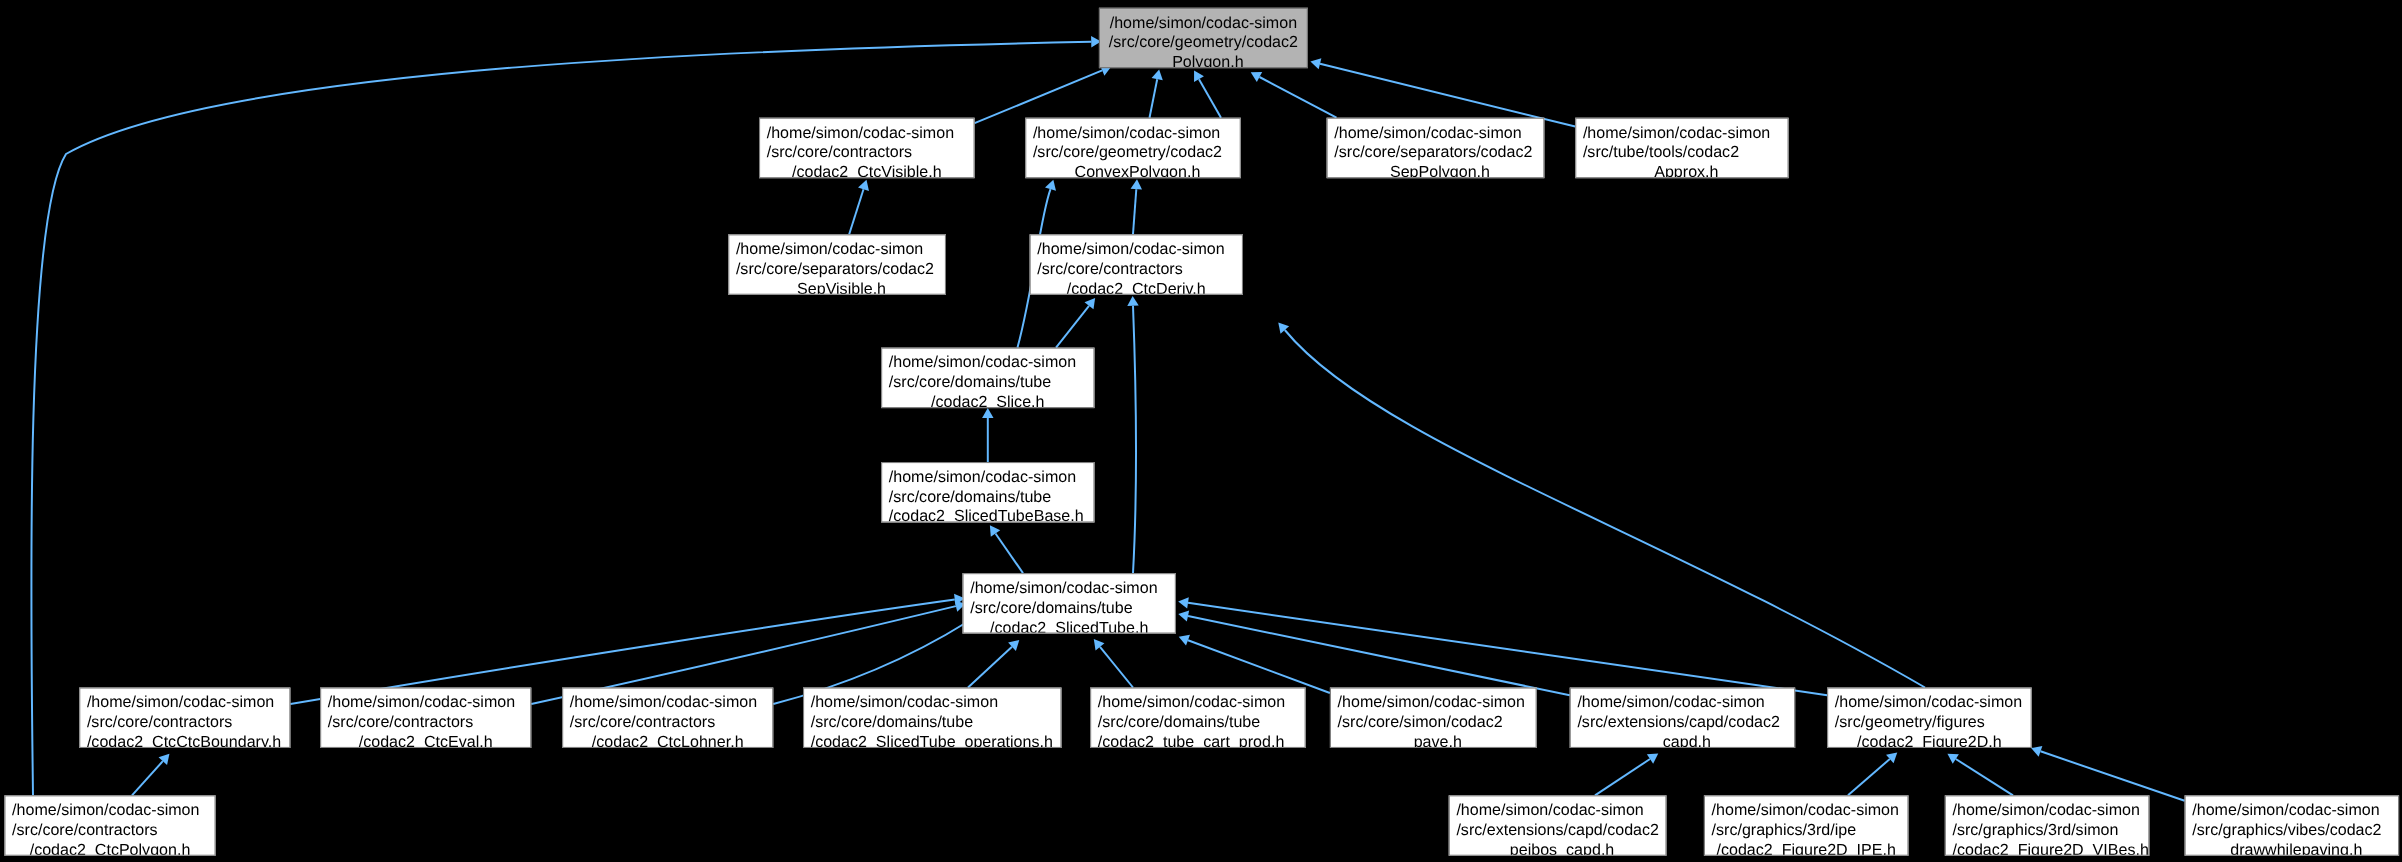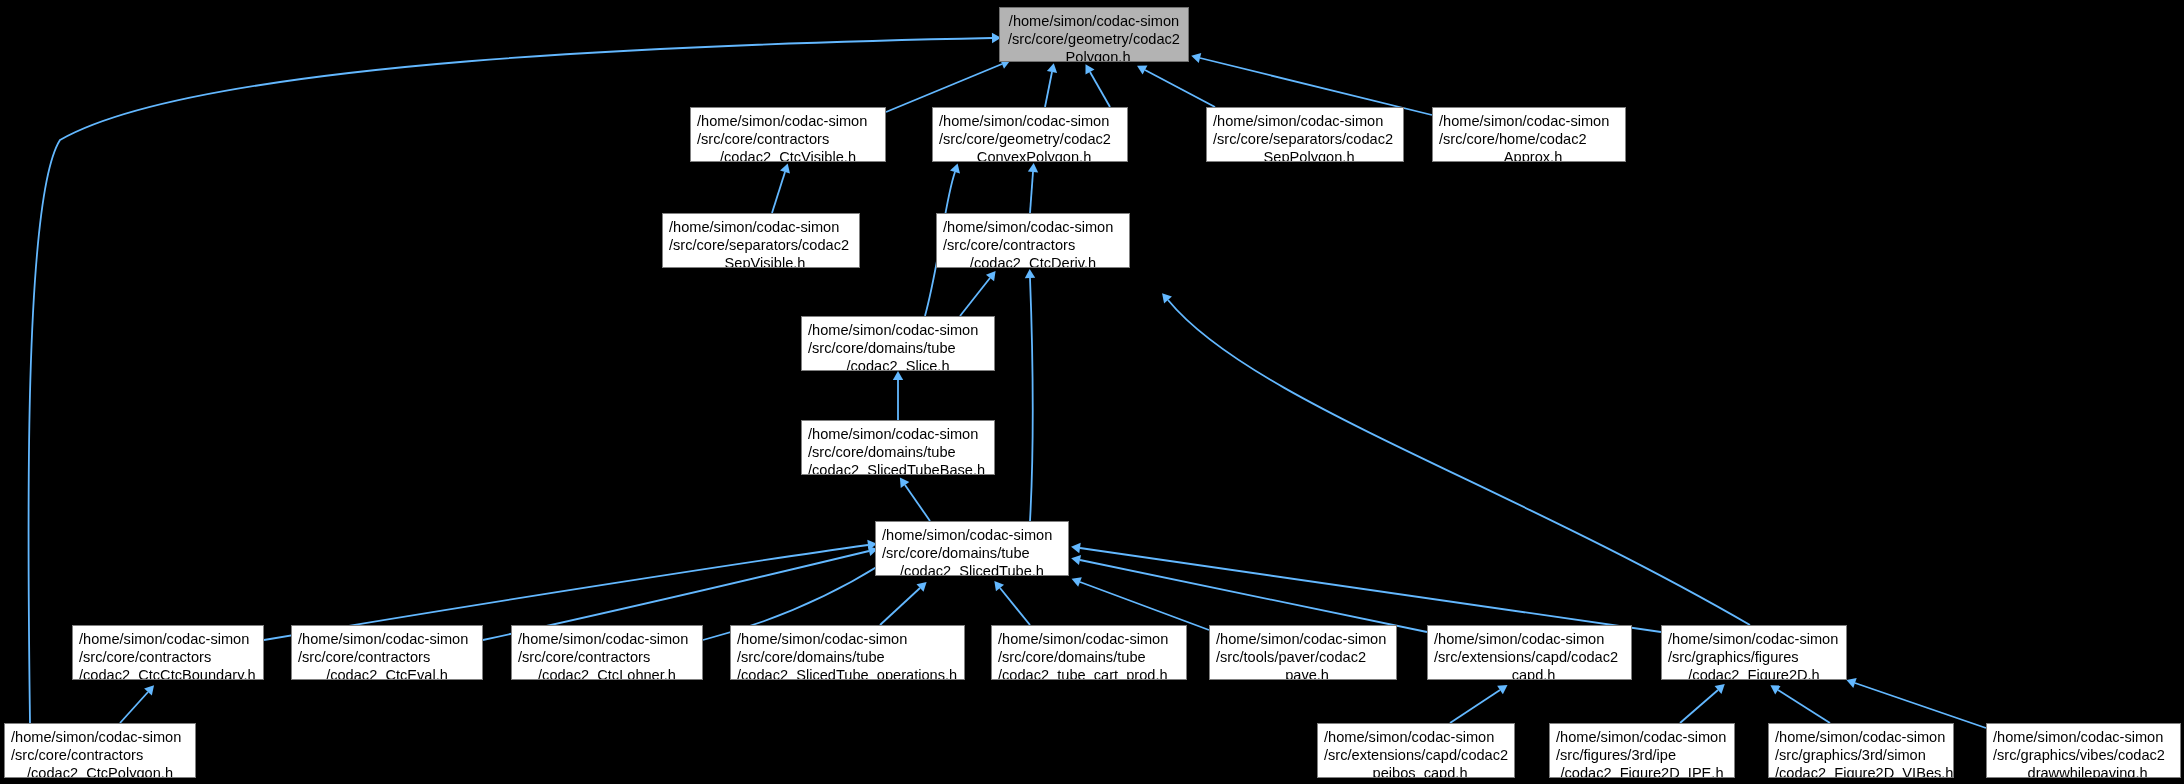--- a/index.html
+++ b/index.html
@@ -107,33 +107,33 @@
       <path d="M 1830,723 L 1778,690" stroke="#63b8ff" stroke-width="1.8" fill="none"></path>
       <polygon points="1770.4010264565247,685.1775938489627 1780.7862791094883,685.6094819526587 1775.2137208905117,694.3905180473413" fill="#63b8ff"></polygon>
       <path d="M 1986,728 L 1855,683" stroke="#63b8ff" stroke-width="1.8" fill="none"></path>
       <polygon points="1846.4881980833768,680.0760936861507 1856.6893680924463,678.0820700037287 1853.3106319075537,687.9179299962713" fill="#63b8ff"></polygon>
     </svg>
   <div id="nodes-layer">
       <div class="node root" style="left: 999px; top: 7px; width: 190px; height: 55px; background: rgb(179, 179, 179);"><span class="ln">/home/simon/codac-simon</span><span class="ln">/src/core/geometry/codac2</span><span class="ln">_Polygon.h</span></div>
       <div class="node" style="left: 690px; top: 107px; width: 196px; height: 55px;"><span class="ln l">/home/simon/codac-simon</span><span class="ln l">/src/core/contractors</span><span class="ln">/codac2_CtcVisible.h</span></div>
       <div class="node" style="left: 932px; top: 107px; width: 196px; height: 55px;"><span class="ln l">/home/simon/codac-simon</span><span class="ln l">/src/core/geometry/codac2</span><span class="ln">_ConvexPolygon.h</span></div>
       <div class="node" style="left: 1206px; top: 107px; width: 198px; height: 55px;"><span class="ln l">/home/simon/codac-simon</span><span class="ln l">/src/core/separators/codac2</span><span class="ln">_SepPolygon.h</span></div>
-      <div class="node" style="left: 1432px; top: 107px; width: 194px; height: 55px;"><span class="ln l">/home/simon/codac-simon</span><span class="ln l">/src/core/home/codac2</span><span class="ln">_Approx.h</span></div>
+      <div class="node" style="left: 1432px; top: 107px; width: 194px; height: 55px;"><span class="ln l">/home/simon/codac-simon</span><span class="ln l">/src/tube/tools/codac2</span><span class="ln">_Approx.h</span></div>
       <div class="node" style="left: 662px; top: 213px; width: 198px; height: 55px;"><span class="ln l">/home/simon/codac-simon</span><span class="ln l">/src/core/separators/codac2</span><span class="ln">_SepVisible.h</span></div>
       <div class="node" style="left: 936px; top: 213px; width: 194px; height: 55px;"><span class="ln l">/home/simon/codac-simon</span><span class="ln l">/src/core/contractors</span><span class="ln">/codac2_CtcDeriv.h</span></div>
       <div class="node" style="left: 801px; top: 316px; width: 194px; height: 55px;"><span class="ln l">/home/simon/codac-simon</span><span class="ln l">/src/core/domains/tube</span><span class="ln">/codac2_Slice.h</span></div>
       <div class="node" style="left: 801px; top: 420px; width: 194px; height: 55px;"><span class="ln l">/home/simon/codac-simon</span><span class="ln l">/src/core/domains/tube</span><span class="ln l">/codac2_SlicedTubeBase.h</span></div>
       <div class="node" style="left: 875px; top: 521px; width: 194px; height: 55px;"><span class="ln l">/home/simon/codac-simon</span><span class="ln l">/src/core/domains/tube</span><span class="ln">/codac2_SlicedTube.h</span></div>
       <div class="node" style="left: 72px; top: 625px; width: 192px; height: 55px;"><span class="ln l">/home/simon/codac-simon</span><span class="ln l">/src/core/contractors</span><span class="ln l">/codac2_CtcCtcBoundary.h</span></div>
       <div class="node" style="left: 291px; top: 625px; width: 192px; height: 55px;"><span class="ln l">/home/simon/codac-simon</span><span class="ln l">/src/core/contractors</span><span class="ln">/codac2_CtcEval.h</span></div>
       <div class="node" style="left: 511px; top: 625px; width: 192px; height: 55px;"><span class="ln l">/home/simon/codac-simon</span><span class="ln l">/src/core/contractors</span><span class="ln">/codac2_CtcLohner.h</span></div>
       <div class="node" style="left: 730px; top: 625px; width: 235px; height: 55px;"><span class="ln l">/home/simon/codac-simon</span><span class="ln l">/src/core/domains/tube</span><span class="ln l">/codac2_SlicedTube_operations.h</span></div>
       <div class="node" style="left: 991px; top: 625px; width: 196px; height: 55px;"><span class="ln l">/home/simon/codac-simon</span><span class="ln l">/src/core/domains/tube</span><span class="ln l">/codac2_tube_cart_prod.h</span></div>
-      <div class="node" style="left: 1209px; top: 625px; width: 188px; height: 55px;"><span class="ln l">/home/simon/codac-simon</span><span class="ln l">/src/tools/paver/codac2</span><span class="ln">_pave.h</span></div>
+      <div class="node" style="left: 1209px; top: 625px; width: 188px; height: 55px;"><span class="ln l">/home/simon/codac-simon</span><span class="ln l">/src/core/simon/codac2</span><span class="ln">_pave.h</span></div>
       <div class="node" style="left: 1427px; top: 625px; width: 205px; height: 55px;"><span class="ln l">/home/simon/codac-simon</span><span class="ln l">/src/extensions/capd/codac2</span><span class="ln">_capd.h</span></div>
-      <div class="node" style="left: 1661px; top: 625px; width: 186px; height: 55px;"><span class="ln l">/home/simon/codac-simon</span><span class="ln l">/src/graphics/figures</span><span class="ln">/codac2_Figure2D.h</span></div>
+      <div class="node" style="left: 1661px; top: 625px; width: 186px; height: 55px;"><span class="ln l">/home/simon/codac-simon</span><span class="ln l">/src/geometry/figures</span><span class="ln">/codac2_Figure2D.h</span></div>
       <div class="node" style="left: 4px; top: 723px; width: 192px; height: 55px;"><span class="ln l">/home/simon/codac-simon</span><span class="ln l">/src/core/contractors</span><span class="ln">/codac2_CtcPolygon.h</span></div>
       <div class="node" style="left: 1317px; top: 723px; width: 198px; height: 55px;"><span class="ln l">/home/simon/codac-simon</span><span class="ln l">/src/extensions/capd/codac2</span><span class="ln">_peibos_capd.h</span></div>
-      <div class="node" style="left: 1549px; top: 723px; width: 186px; height: 55px;"><span class="ln l">/home/simon/codac-simon</span><span class="ln l">/src/figures/3rd/ipe</span><span class="ln">/codac2_Figure2D_IPE.h</span></div>
+      <div class="node" style="left: 1549px; top: 723px; width: 186px; height: 55px;"><span class="ln l">/home/simon/codac-simon</span><span class="ln l">/src/graphics/3rd/ipe</span><span class="ln">/codac2_Figure2D_IPE.h</span></div>
       <div class="node" style="left: 1768px; top: 723px; width: 186px; height: 55px;"><span class="ln l">/home/simon/codac-simon</span><span class="ln l">/src/graphics/3rd/simon</span><span class="ln l">/codac2_Figure2D_VIBes.h</span></div>
       <div class="node" style="left: 1986px; top: 723px; width: 195px; height: 55px;"><span class="ln l">/home/simon/codac-simon</span><span class="ln l">/src/graphics/vibes/codac2</span><span class="ln">_drawwhilepaving.h</span></div>
     </div>
 </div>
 
 </body></html>

